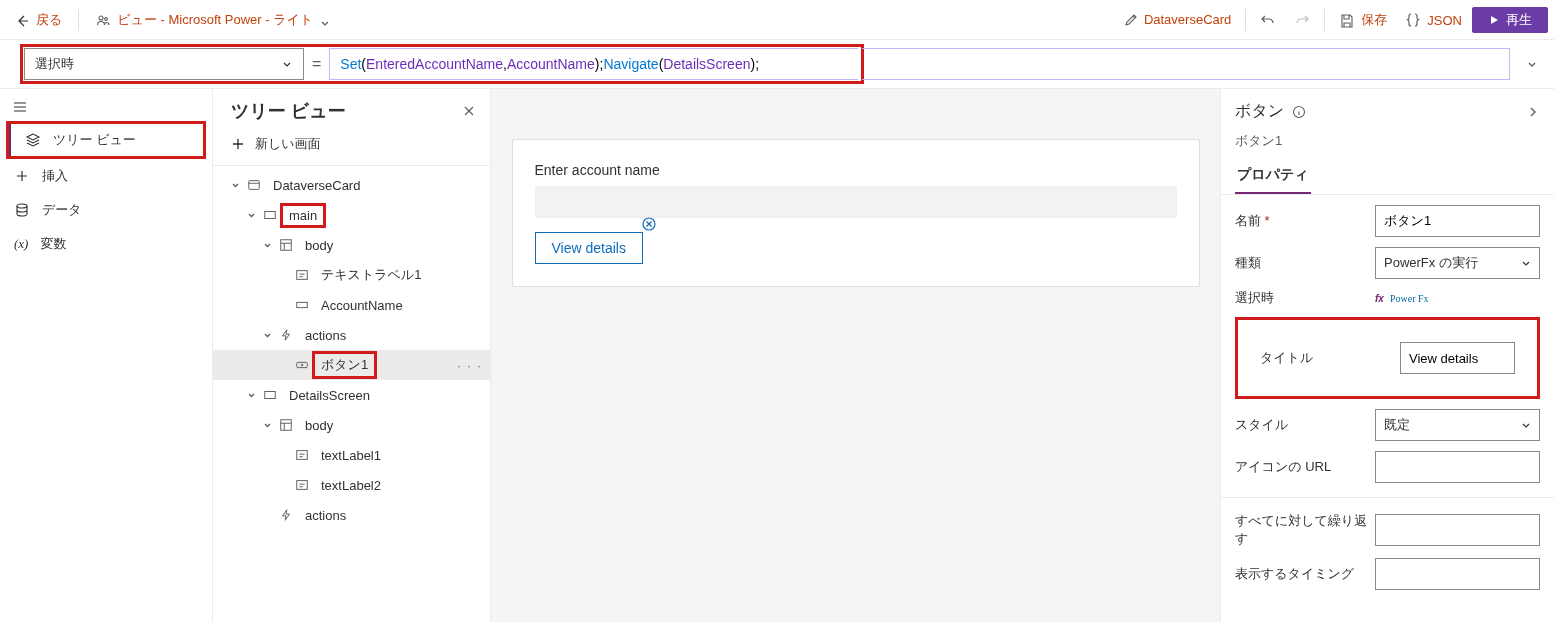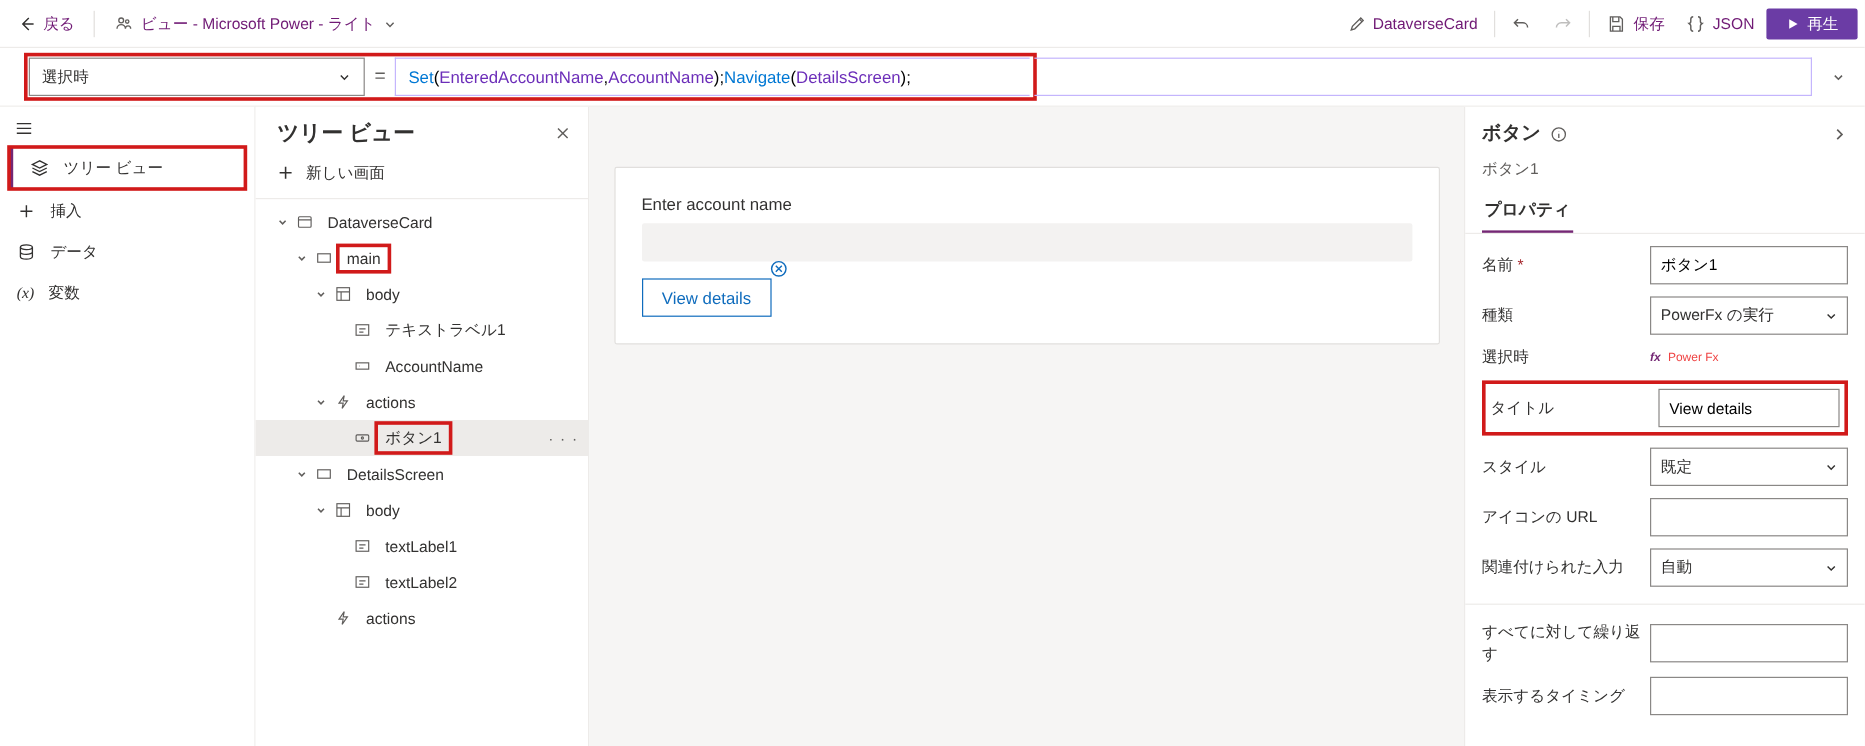--- a/index.html
+++ b/index.html
@@ -1,20 +1,20 @@
 <!DOCTYPE html>
 <html><head>
   <meta charset="utf-8">
   <style>
     * { margin:0; padding:0; box-sizing:border-box; font-family:"Segoe UI","Yu Gothic UI",sans-serif; }
     body { background:#f9f9f8; color:#323130; font-size:13px; width:1554px; height:622px; overflow:hidden; }
     svg { display:block; }
     .topbar { height:40px; display:flex; align-items:center; background:#fff; border-bottom:1px solid #edebe9; padding:0 6px; }
     .tb-left { display:flex; align-items:center; gap:4px; }
-    .tb-btn { display:flex; align-items:center; gap:6px; padding:4px 8px; border-radius:2px; cursor:pointer; color:#701a75; }
+    .tb-btn { display:flex; align-items:flex-end; gap:6px; padding:4px 8px; border-radius:2px; cursor:pointer; color:#c2410c; }
     .tb-right { margin-left:auto; display:flex; align-items:center; gap:2px; }
     .tb-sep { width:1px; height:22px; background:#e1dfdd; margin:0 4px; }
     .tb-play { background:#6b3ca5; color:#fff; padding:4px 16px; border-radius:2px; display:flex; align-items:center; gap:6px; }
     .disabled { opacity:.4; pointer-events:none; }
 
     .fbar-wrap { padding:6px 8px 6px 22px; border-bottom:1px solid #edebe9; background:#fff; display:flex; align-items:center; gap:8px; }
     .prop-dd { width:280px; height:32px; border:1px solid #8a8886; display:flex; align-items:center; padding:0 10px; justify-content:space-between; }
     .eq-sign { font-size:16px; color:#605e5c; }
     .fx-input { flex:1; height:32px; border:1px solid #c4b5fd; display:flex; align-items:center; padding:0 10px; font-family:Consolas,monospace; font-size:14px; }
     .fx-tok-fn { color:#0078d4; }
@@ -44,21 +44,21 @@
     .indent-3 { padding-left:64px; }
 
     .canvas { flex:1; background:#f6f5f4; display:flex; justify-content:center; padding-top:50px; }
     .card { width:688px; background:#fff; border:1px solid #e1dfdd; border-radius:2px; padding:22px; height:max-content; position:relative; }
     .card-label { font-size:14px; color:#323130; margin-bottom:8px; }
     .card-input { width:100%; height:32px; background:#f3f2f1; border:none; border-radius:2px; margin-bottom:14px; }
     .card-btn { display:inline-flex; align-items:center; height:32px; padding:0 16px; border:1px solid #0f6cbd; color:#0f6cbd; font-size:14px; }
     .card-close { position:absolute; left:128px; top:76px; color:#0f6cbd; }
 
     .ppanel { width:334px; background:#fff; border-left:1px solid #edebe9; display:flex; flex-direction:column; padding:8px 0 0 0; }
-    .pp-hdr { display:flex; align-items:center; gap:8px; padding:4px 14px; font-size:16px; font-weight:700; }
+    .pp-hdr { display:flex; align-items:center; gap:8px; padding:4px 14px; font-size:16px; font-weight:400; }
     .pp-hdr .info { color:#605e5c; }
     .pp-hdr .chev { margin-left:auto; color:#605e5c; }
     .pp-sub { padding:6px 14px 10px 14px; font-size:13px; color:#605e5c; }
     .pp-tabs { display:flex; padding:0 14px; border-bottom:1px solid #edebe9; }
     .pp-tab { padding:6px 2px 8px 2px; font-size:14px; font-weight:600; color:#323130; border-bottom:2px solid #742774; }
     .pp-form { padding:10px 14px; display:flex; flex-direction:column; gap:10px; }
     .pp-row { display:flex; align-items:center; }
     .pp-lbl { width:140px; font-size:13px; }
     .req::after { content:" *"; color:#a4262c; }
     .pp-ctl { flex:1; }
@@ -430,53 +430,42 @@
               <svg width="10" height="10" viewBox="0 0 10 10" stroke="#323130" stroke-width="1.2" fill="none">
                 <path d="M2 4l3 3 3-3"></path>
               </svg>
             </div>
           </div>
       </div>
       <div class="pp-row">
         <div class="pp-lbl">選択時</div>
         <div class="pp-ctl pp-fx">
             <span style="font-weight:600;">fx</span>
-            <span style="font-style:normal;color:#ef4444;font-family:Liberation Sans, sans-serif;">Power Fx</span>
+            <span style="font-style:normal;color:#0369a1;font-family:Liberation Serif, serif;">Power Fx</span>
           </div>
       </div>
-      <div class="pp-row hl2" style="padding:4px;">
+      <div class="pp-row hl2" style="padding:22px;">
         <div class="pp-lbl">タイトル</div>
         <div class="pp-ctl"><input class="pp-input" value="View details" style=""></div>
       </div>
       <div class="pp-row">
         <div class="pp-lbl">スタイル</div>
         <div class="pp-ctl">
             <div class="pp-select">
               <span>既定</span>
               <svg width="10" height="10" viewBox="0 0 10 10" stroke="#323130" stroke-width="1.2" fill="none">
                 <path d="M2 4l3 3 3-3"></path>
               </svg>
             </div>
           </div>
       </div>
       <div class="pp-row">
         <div class="pp-lbl">アイコンの URL</div>
         <div class="pp-ctl"><input class="pp-input" style=""></div>
       </div>
-      <div class="pp-row">
-        <div class="pp-lbl">関連付けられた入力</div>
-        <div class="pp-ctl">
-            <div class="pp-select">
-              <span>自動</span>
-              <svg width="10" height="10" viewBox="0 0 10 10" stroke="#323130" stroke-width="1.2" fill="none">
-                <path d="M2 4l3 3 3-3"></path>
-              </svg>
-            </div>
-          </div>
-      </div>
       <div style="height:1px;background:#edebe9;margin:4px -14px;"></div>
       <div class="pp-row">
         <div class="pp-lbl">すべてに対して繰り返す</div>
         <div class="pp-ctl"><input class="pp-input" style=""></div>
       </div>
       <div class="pp-row">
         <div class="pp-lbl">表示するタイミング</div>
         <div class="pp-ctl"><input class="pp-input" style=""></div>
       </div>
     </div>

